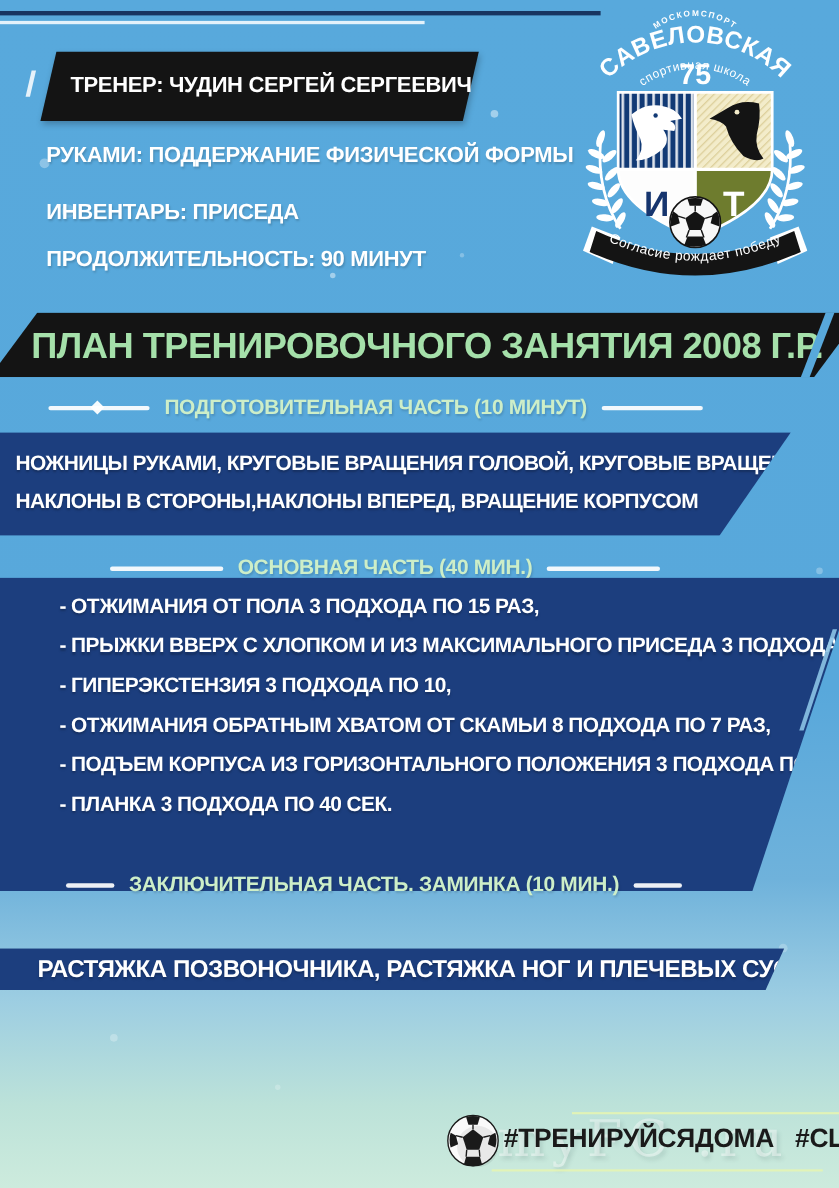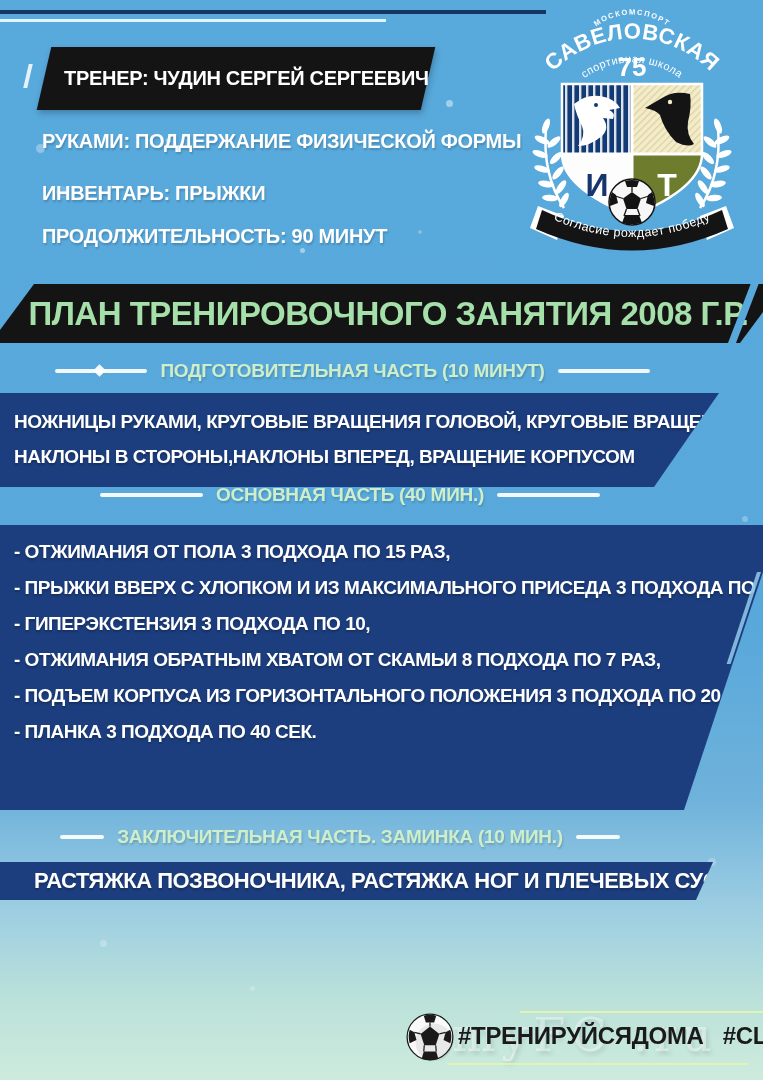--- a/index.html
+++ b/index.html
@@ -37,21 +37,21 @@
     white-space:nowrap;text-shadow:1px 2px 2px rgba(0,0,0,0.15);}
   .diamond{width:9px;height:9px;background:rgba(255,255,255,0.95);transform:rotate(45deg);}
   
   .navy{background:#1c3e7e;color:#fff;font-weight:bold;letter-spacing:-0.5px;
     text-shadow:0 2px 2px rgba(0,0,0,0.25);}
   .block-prep{left:0;top:393px;width:763px;height:94px;
     clip-path:polygon(0 0,719px 0,654px 94px,0 94px);
     padding:0;box-sizing:border-box;}
   .block-prep .lines{padding:11px 0 0 14px;font-size:19px;line-height:35px;}
   .block-main{left:0;top:525px;width:763px;height:285px;
-    clip-path:polygon(0 0,763px 0,763px 47px,684px 285px,0 285px);box-sizing:border-box;}
+    clip-path:polygon(0 0,763px 0,763px 47px,684px 285px,0 285px);box-sizing:border-box;padding-left:40px;}
   .block-main .lines{padding:9px 0 0 14px;font-size:19px;line-height:36px;}
   .edge-highlight{left:757px;top:572px;width:4px;height:92px;background:rgba(140,195,230,0.9);
     transform:skewX(-18.3deg);transform-origin:top left;}
   .block-final{left:0;top:862px;width:763px;height:38px;
     clip-path:polygon(0 0,713px 0,696px 38px,0 38px);
     display:flex;align-items:center;}
   .block-final .txt{padding-left:34px;font-size:22px;white-space:nowrap;}
   .nowrap{white-space:nowrap;}
   
   .watermark{left:452px;top:1008px;font-family:"DejaVu Serif", serif;font-size:46px;
@@ -88,21 +88,21 @@
 
   <div class="abs topline-navy"></div>
   <div class="abs topline-white"></div>
 
   <div class="abs trainer-slash"></div>
   <div class="abs trainer-banner">
     <div class="inner">ТРЕНЕР: ЧУДИН СЕРГЕЙ СЕРГЕЕВИЧ</div>
   </div>
 
   <div class="abs info-line" style="top:130px;">РУКАМИ: ПОДДЕРЖАНИЕ ФИЗИЧЕСКОЙ ФОРМЫ</div>
-  <div class="abs info-line" style="top:182px;">ИНВЕНТАРЬ: ПРЫЖКИ</div>
+  <div class="abs info-line" style="top:182px;">ИНВЕНТАРЬ: ПРИСЕДА</div>
   <div class="abs info-line" style="top:225px;">ПРОДОЛЖИТЕЛЬНОСТЬ: 90 МИНУТ</div>
 
   <svg class="abs logo" viewBox="0 0 204 245">
     <defs>
       <pattern id="vstripes" width="7" height="7" patternUnits="userSpaceOnUse">
         <rect width="7" height="7" fill="#123a75"></rect>
         <rect x="0" width="2.4" height="7" fill="#ffffff" opacity="0.85"></rect>
       </pattern>
       <pattern id="dstripes" width="5" height="5" patternUnits="userSpaceOnUse" patternTransform="rotate(45)">
         <rect width="5" height="5" fill="#f3ecca"></rect>
@@ -190,53 +190,53 @@
         <textPath href="#arcMotto" startOffset="50%" text-anchor="middle">Согласие рождает победу</textPath>
       </text>
     </g>
   </svg>
 
   <div class="abs title-banner">
     <div class="txt">ПЛАН ТРЕНИРОВОЧНОГО ЗАНЯТИЯ 2008 Г.Р.</div>
   </div>
   <div class="abs title-slash"></div>
 
-  <div class="abs divider" style="left:55px;top:356px;width:595px;">
+  <div class="abs divider" style="left:44px;top:356px;width:595px;">
     <div class="line"></div>
     <div class="diamond" style="position:absolute;left:40px;top:10px;"></div>
     <div class="txt">ПОДГОТОВИТЕЛЬНАЯ ЧАСТЬ (10 МИНУТ)</div>
     <div class="line"></div>
   </div>
 
   <div class="abs navy block-prep">
     <div class="lines">
       <div class="nowrap">НОЖНИЦЫ РУКАМИ, КРУГОВЫЕ ВРАЩЕНИЯ ГОЛОВОЙ, КРУГОВЫЕ ВРАЩЕНИЯ КИСТЕЙ,</div>
       <div class="nowrap">НАКЛОНЫ В СТОРОНЫ,НАКЛОНЫ ВПЕРЕД, ВРАЩЕНИЕ КОРПУСОМ</div>
     </div>
   </div>
 
-  <div class="abs divider" style="left:100px;top:480px;width:500px;">
+  <div class="abs divider" style="left:100px;top:502px;width:500px;">
     <div class="line"></div>
     <div class="txt">ОСНОВНАЯ ЧАСТЬ (40 МИН.)</div>
     <div class="line"></div>
   </div>
 
   <div class="abs navy block-main">
     <div class="lines">
       <div class="nowrap">- ОТЖИМАНИЯ ОТ ПОЛА 3 ПОДХОДА ПО 15 РАЗ,</div>
       <div class="nowrap">- ПРЫЖКИ ВВЕРХ С ХЛОПКОМ И ИЗ МАКСИМАЛЬНОГО ПРИСЕДА 3 ПОДХОДА ПО 10,</div>
       <div class="nowrap">- ГИПЕРЭКСТЕНЗИЯ 3 ПОДХОДА ПО 10,</div>
       <div class="nowrap">- ОТЖИМАНИЯ ОБРАТНЫМ ХВАТОМ ОТ СКАМЬИ 8 ПОДХОДА ПО 7 РАЗ,</div>
       <div class="nowrap">- ПОДЪЕМ КОРПУСА ИЗ ГОРИЗОНТАЛЬНОГО ПОЛОЖЕНИЯ 3 ПОДХОДА ПО 20 РАЗ,</div>
       <div class="nowrap">- ПЛАНКА 3 ПОДХОДА ПО 40 СЕК.</div>
     </div>
   </div>
   <div class="abs edge-highlight"></div>
 
-  <div class="abs divider" style="left:60px;top:822px;width:560px;">
+  <div class="abs divider" style="left:60px;top:790px;width:560px;">
     <div class="line"></div>
     <div class="txt">ЗАКЛЮЧИТЕЛЬНАЯ ЧАСТЬ. ЗАМИНКА (10 МИН.)</div>
     <div class="line"></div>
   </div>
 
   <div class="abs navy block-final">
     <div class="txt">РАСТЯЖКА ПОЗВОНОЧНИКА, РАСТЯЖКА НОГ И ПЛЕЧЕВЫХ СУСТАВОВ</div>
   </div>
 
   <div class="abs footer-line top"></div>

